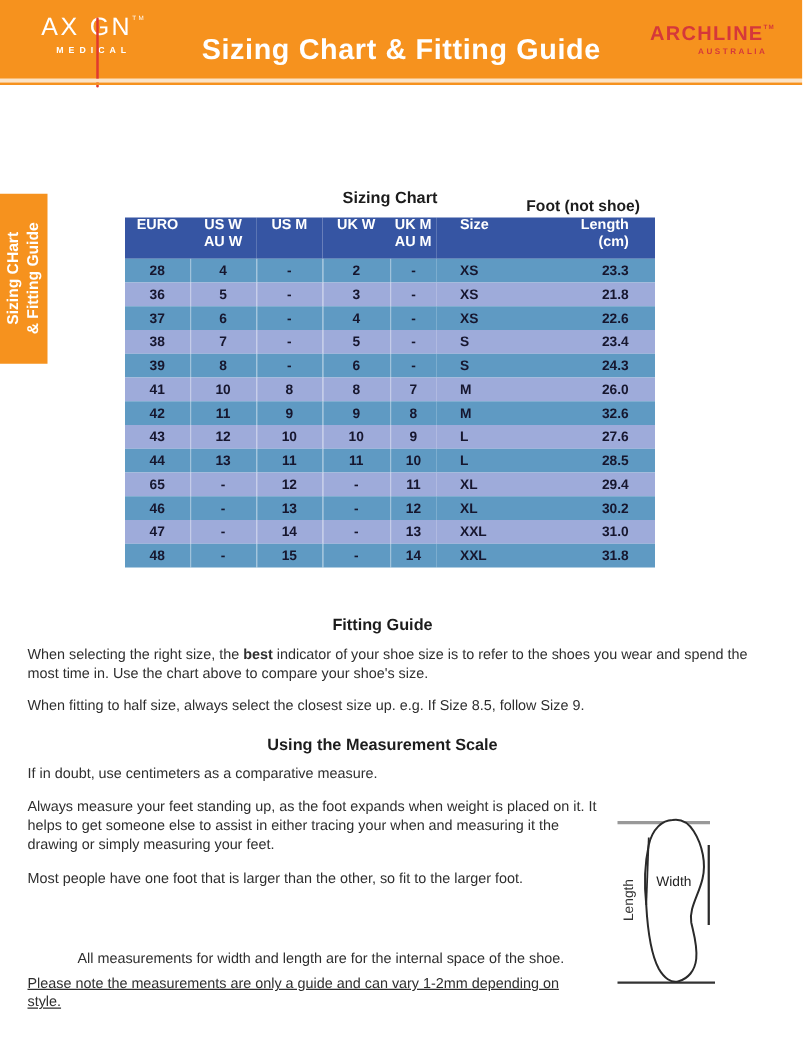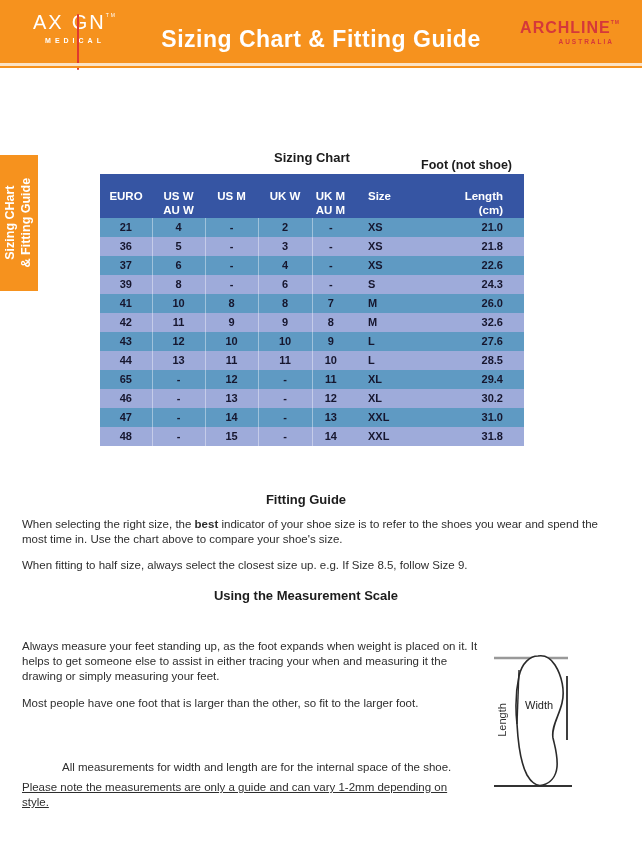--- a/index.html
+++ b/index.html
@@ -47,21 +47,21 @@
   .table-area{position:absolute;left:100px;top:150px;width:424px;}
   .chart-title{width:424px;margin-right:18px;text-align:center;font-weight:bold;font-size:13px;color:#1c1c1c;}
   .foot-label{position:absolute;right:12px;top:8px;font-weight:bold;font-size:12.5px;color:#1c1c1c;}
   table.sizing{border-collapse:collapse;table-layout:fixed;width:424px;margin-top:9px;}
   table.sizing col.c1{width:52px;} table.sizing col.c2{width:53px;}
   table.sizing col.c3{width:53px;} table.sizing col.c4{width:54px;}
   table.sizing col.c5{width:37px;} table.sizing col.c6{width:71px;}
   table.sizing col.c7{width:104px;}
   table.sizing th{
     background:var(--header_navy);color:#fff;font-size:11.5px;font-weight:bold;
-    height:33px;vertical-align:top;padding-top:16px;text-align:center;
+    height:33px;vertical-align:top;padding-top:0;text-align:center;
     white-space:pre-line;line-height:1.2;
   }
   table.sizing td{
     height:19px;text-align:center;font-size:11px;font-weight:bold;color:var(--cell_text);
     vertical-align:middle;
   }
   table.sizing tbody tr:nth-child(odd) td{background:var(--row_blue);}
   table.sizing tbody tr:nth-child(even) td{background:var(--row_periwinkle);}
   table.sizing td:nth-child(-n+4){border-right:1.5px solid rgba(255,255,255,0.4);}
   table.sizing th:nth-child(6), table.sizing td:nth-child(6){text-align:left;padding-left:19px;}
@@ -130,45 +130,54 @@
             <th>UK W</th>
             <th>UK M
 AU M</th>
             <th>Size</th>
             <th>Length
 (cm)</th>
           </tr>
         </thead>
       <tbody>
           <tr>
-            <td>21</td>
+            <td>28</td>
             <td>4</td>
             <td>-</td>
             <td>2</td>
             <td>-</td>
             <td>XS</td>
-            <td>21.0</td>
+            <td>23.3</td>
           </tr>
           <tr>
             <td>36</td>
             <td>5</td>
             <td>-</td>
             <td>3</td>
             <td>-</td>
             <td>XS</td>
             <td>21.8</td>
           </tr>
           <tr>
             <td>37</td>
             <td>6</td>
             <td>-</td>
             <td>4</td>
             <td>-</td>
             <td>XS</td>
             <td>22.6</td>
+          </tr>
+          <tr>
+            <td>38</td>
+            <td>7</td>
+            <td>-</td>
+            <td>5</td>
+            <td>-</td>
+            <td>S</td>
+            <td>23.4</td>
           </tr>
           <tr>
             <td>39</td>
             <td>8</td>
             <td>-</td>
             <td>6</td>
             <td>-</td>
             <td>S</td>
             <td>24.3</td>
           </tr>
@@ -246,20 +255,21 @@
           </tr>
         </tbody>
     </table>
   </div>
 
   <div id="fg-heading" class="sec-heading">Fitting Guide</div>
   <div id="fg-p1" class="para"><span>When selecting the right size, the </span><b>best</b><span> indicator of your shoe size is to refer to the shoes you wear and spend the most time in. Use the chart above to compare your shoe's size.</span></div>
   <div id="fg-p2" class="para">When fitting to half size, always select the closest size up. e.g. If Size 8.5, follow Size 9.</div>
 
   <div id="ms-heading" class="sec-heading">Using the Measurement Scale</div>
+  <div id="ms-p1" class="para">If in doubt, use centimeters as a comparative measure.</div>
   <div id="ms-p2" class="para">Always measure your feet standing up, as the foot expands when weight is placed on it. It helps to get someone else to assist in either tracing your when and measuring it the drawing or simply measuring your feet.</div>
   <div id="ms-p3" class="para">Most people have one foot that is larger than the other, so fit to the larger foot.</div>
   <div id="ms-p4" class="para">All measurements for width and length are for the internal space of the shoe.</div>
   <div id="ms-p5" class="para">Please note the measurements are only a guide and can vary 1-2mm depending on style.</div>
 
   <svg class="foot-illus" viewBox="0 0 100 150" xmlns="http://www.w3.org/2000/svg">
     <line x1="6" y1="10" x2="80" y2="10" stroke="#999999" stroke-width="2.6"></line>
     <line x1="6" y1="138" x2="84" y2="138" stroke="#333333" stroke-width="1.8"></line>
     <path d="M50,8 C42,8 34,15 31,28 C28,42 27,58 29,76 C30,94 32,114 39,127 C43,134 49,139 55,137 C62,135 68,129 69,119 C70,108 67,99 65,90 C63,79 71,68 74,55 C77,43 74,28 67,17 C62,9 56,7 50,8 Z" fill="#ffffff" stroke="#2a2a2a" stroke-width="1.6"></path>
     <line x1="31" y1="22" x2="29" y2="76" stroke="#2a2a2a" stroke-width="1.4"></line>

